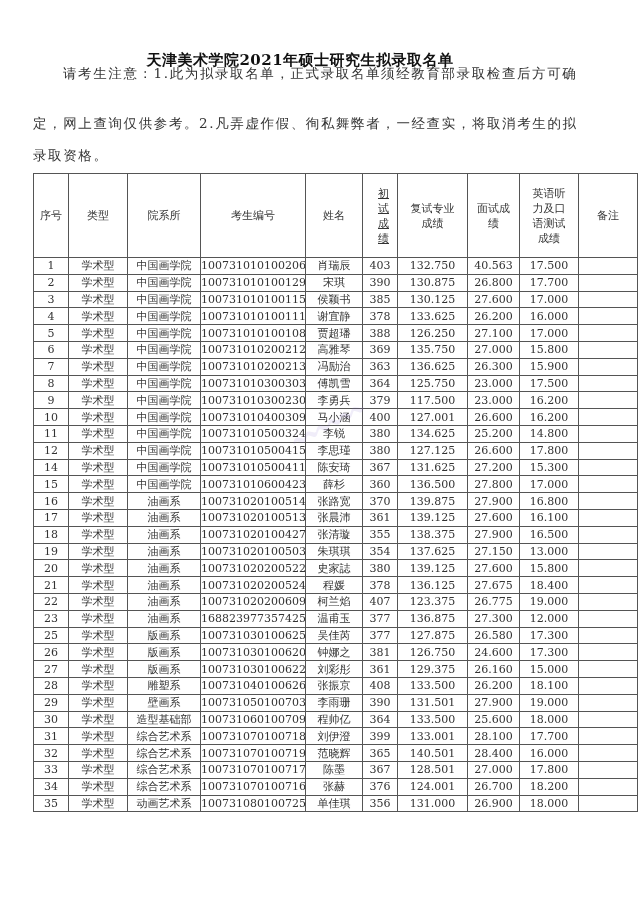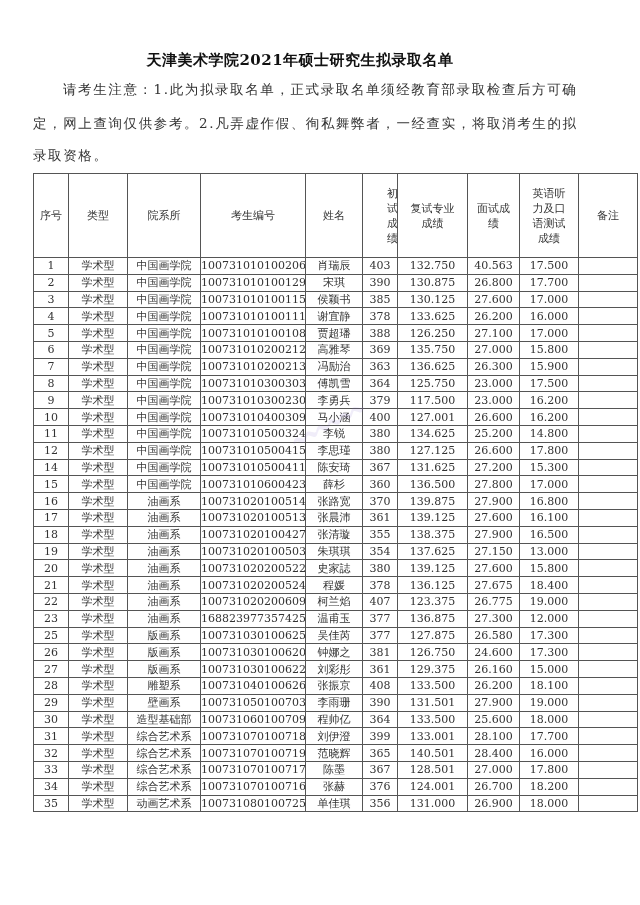--- a/index.html
+++ b/index.html
@@ -2,21 +2,21 @@
 <html><head>
 <meta charset="utf-8">
 <style>
   html, body { margin: 0; padding: 0; background: #ffffff; }
   body { width: 640px; height: 905px; position: relative; overflow: hidden;
          font-family: "DejaVu Serif", "Liberation Serif", serif; color: #222; }
   .title { position: absolute; top: 51px; left: 0; width: 600px; text-align: center;
            font-size: 15px; font-weight: bold; color: #111; letter-spacing: 0.5px; }
   .notice { position: absolute; left: 33px; width: 572px; font-size: 13.5px; color: #333;
             line-height: 30px; letter-spacing: 1.6px; }
-  .notice.l1 { top: 74px; text-indent: 30px; }
+  .notice.l1 { top: 58px; text-indent: 30px; }
   .notice.l2 { top: 108px; }
   .notice.l3 { top: 140px; }
   table.admit { position: absolute; top: 173px; left: 33px; width: 604px;
                 border-collapse: collapse; table-layout: fixed; }
   table.admit th, table.admit td { border: 1px solid #555; text-align: center;
         vertical-align: middle; padding: 0; overflow: hidden; white-space: nowrap; }
   table.admit th { font-weight: normal; font-size: 11px; line-height: 15px; color: #333; height: 83px; white-space: normal; }
   table.admit td { font-size: 11px; height: 15.8px; line-height: 15px; color: #333; }
   .watermark { position: absolute; left: 300px; top: 370px; width: 200px; height: 120px;
                pointer-events: none; opacity: 0.12; transform: rotate(-28deg);
@@ -43,21 +43,21 @@
     <col style="width:59px">
       <col style="width:59px">
   </colgroup>
   <thead>
     <tr>
       <th>序号</th>
       <th>类型</th>
       <th>院系所</th>
       <th>考生编号</th>
       <th>姓名</th>
-      <th style="padding:0 24px;"><span>初试成绩</span></th>
+      <th style="padding:0 15px;text-decoration:underline;"><span>初试成绩</span></th>
       <th style="padding:0 12px;"><span>复试专业成绩</span></th>
       <th style="padding:0 8px;"><span>面试成绩</span></th>
       <th style="padding:0 8px;"><span>英语听力及口语测试成绩</span></th>
       <th>备注</th>
     </tr>
   </thead>
   <tbody id="tbody">
       <tr>
         <td>1</td>
         <td>学术型</td>

